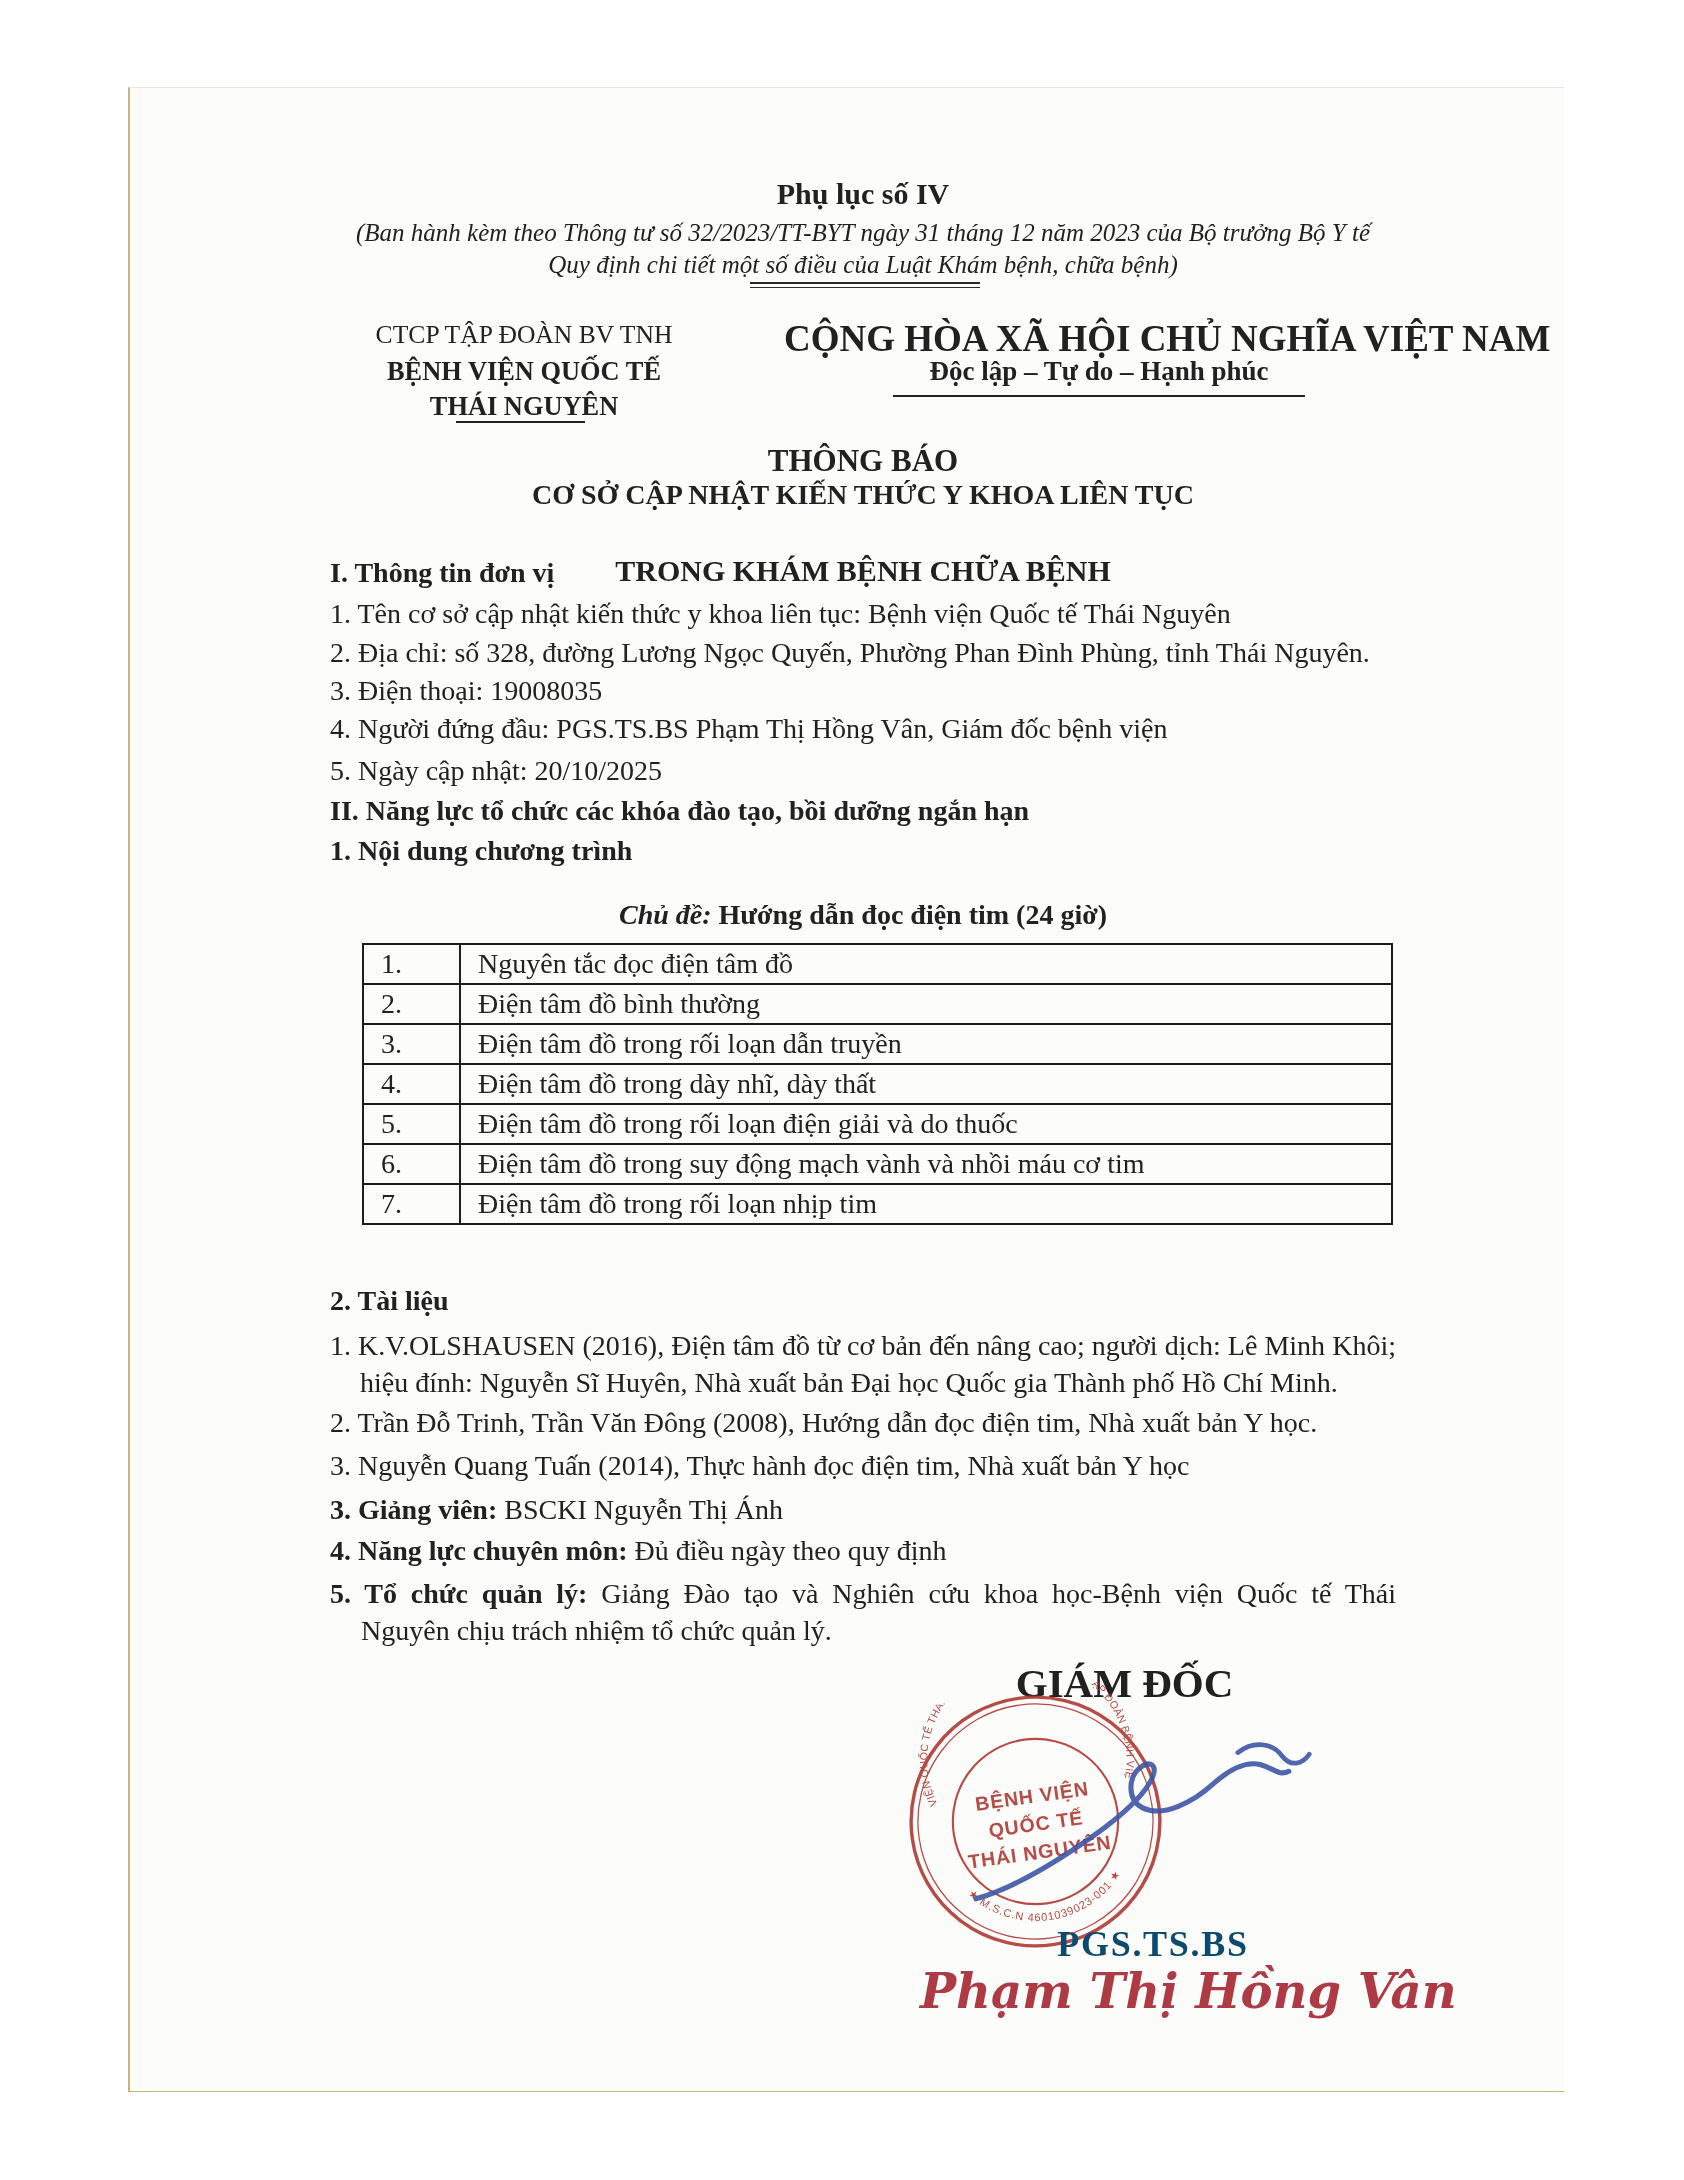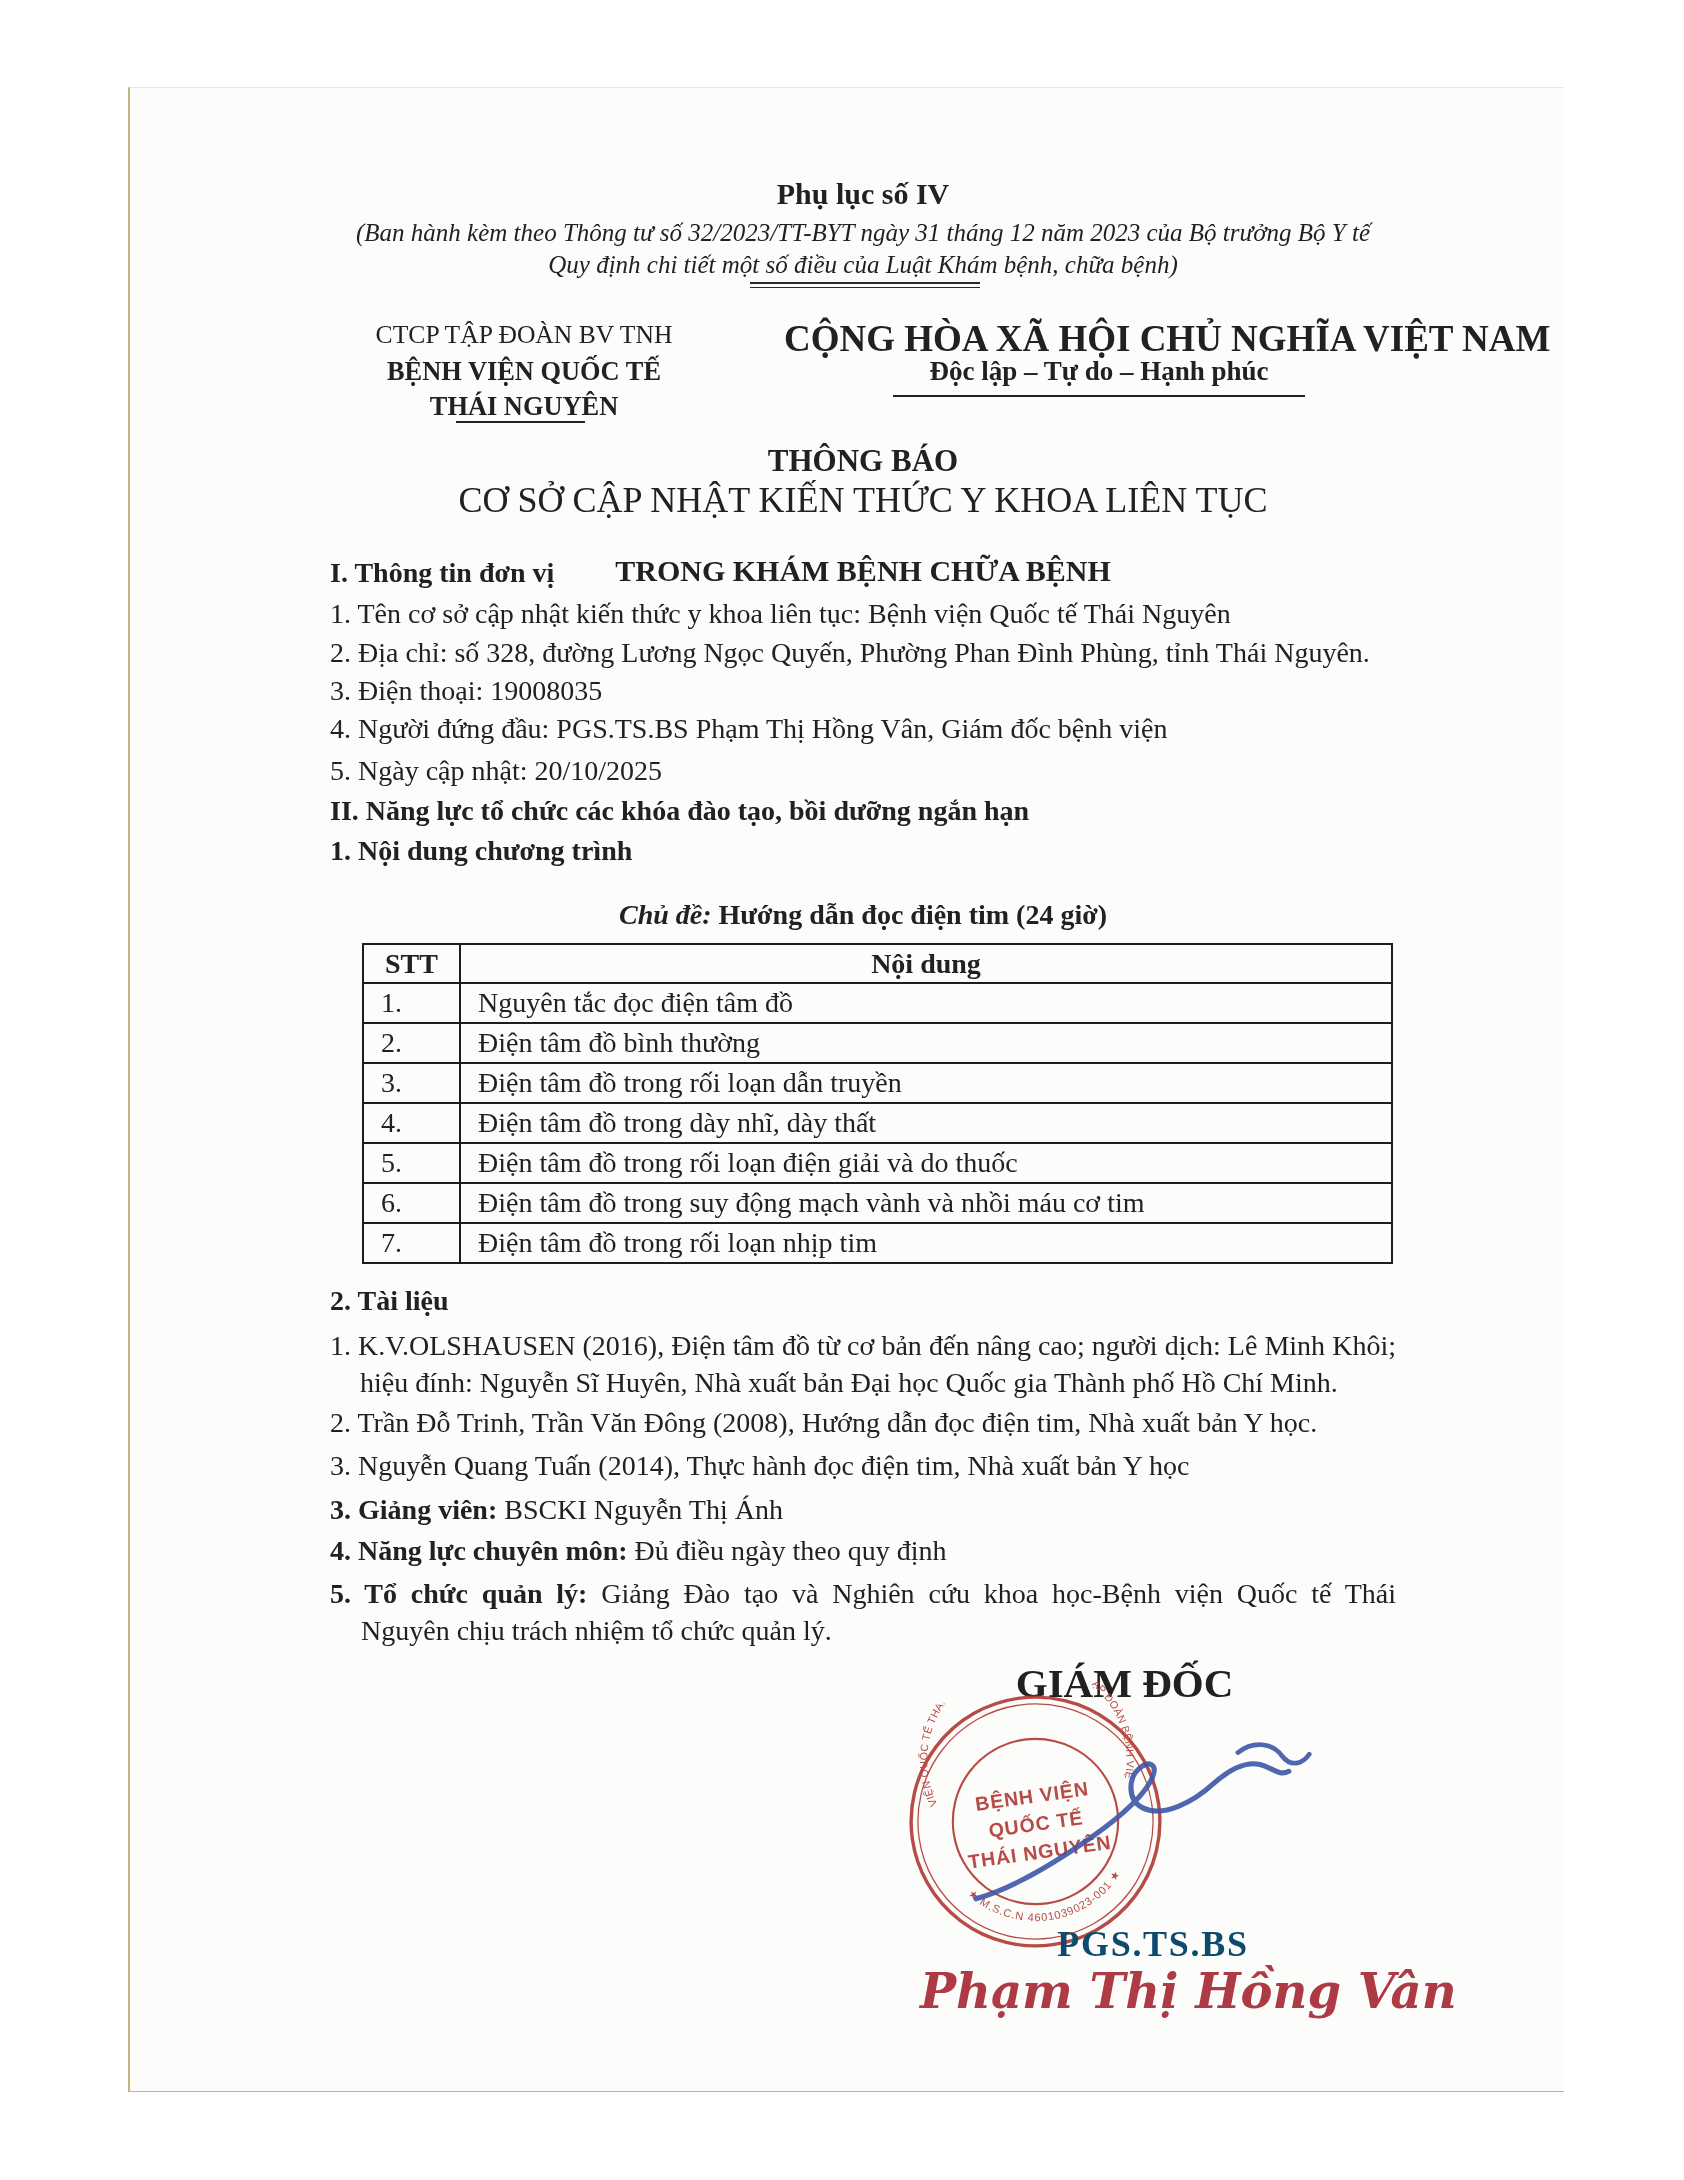--- a/index.html
+++ b/index.html
@@ -30,21 +30,21 @@
   .org{left:341px;width:366px;text-align:center;line-height:36px;white-space:nowrap;}
   .org1{top:317px;font-size:25.6px;}
   .org2{top:353px;font-size:26.4px;font-weight:bold;}
   .org3{top:388px;font-size:26.4px;font-weight:bold;}
   .org-line{left:456px;top:421px;width:129px;height:0;border-top:2.6px solid #222;}
   .nat{left:784px;width:630px;text-align:center;white-space:nowrap;}
   .nat1{top:317px;font-size:37px;font-weight:bold;}
   .nat2{top:356px;font-size:27px;font-weight:bold;}
   .nat-line{left:893px;top:395px;width:412px;height:0;border-top:2.6px solid #222;}
   .t1{top:443px;font-size:31px;font-weight:bold;}
-  .t2{top:479px;font-size:36px;font-weight:normal;}
+  .t2{top:479px;font-size:28px;font-weight:bold;}
   .t3{top:514px;font-size:30px;font-weight:bold;margin-top:40px;}
   .h-i{top:555px;}
   .it1{top:596px;}.it2{top:635px;}.it3{top:673px;}.it4{top:711px;}.it5{top:753px;}
   .h-ii{top:793px;}
   .sub1{top:833px;}
   .topic{top:899px;font-size:28px;}
   table.course{
     position:absolute;left:362px;top:943px;width:1031px;
     border-collapse:collapse;font-size:28px;
   }
@@ -99,24 +99,20 @@
 <div class="abs col txt it3">3. Điện thoại: 19008035</div>
 <div class="abs col txt it4">4. Người đứng đầu: PGS.TS.BS Phạm Thị Hồng Vân, Giám đốc bệnh viện</div>
 <div class="abs col txt it5">5. Ngày cập nhật: 20/10/2025</div>
 
 <div class="abs col txt b h-ii">II. Năng lực tổ chức các khóa đào tạo, bồi dưỡng ngắn hạn</div>
 <div class="abs col txt b sub1">1. Nội dung chương trình</div>
 <div class="abs col ctr topic"><span class="b i">Chủ đề:</span><span class="b"> Hướng dẫn đọc điện tim (24 giờ)</span></div>
 
 <table class="course">
   <tbody>
-      <tr>
-    <th class="stt">STT</th>
-    <th>Nội dung</th>
-  </tr>
   <tr>
         <td class="stt">1.</td>
         <td>Nguyên tắc đọc điện tâm đồ</td>
       </tr>
   <tr>
         <td class="stt">2.</td>
         <td>Điện tâm đồ bình thường</td>
       </tr>
   <tr>
         <td class="stt">3.</td>

